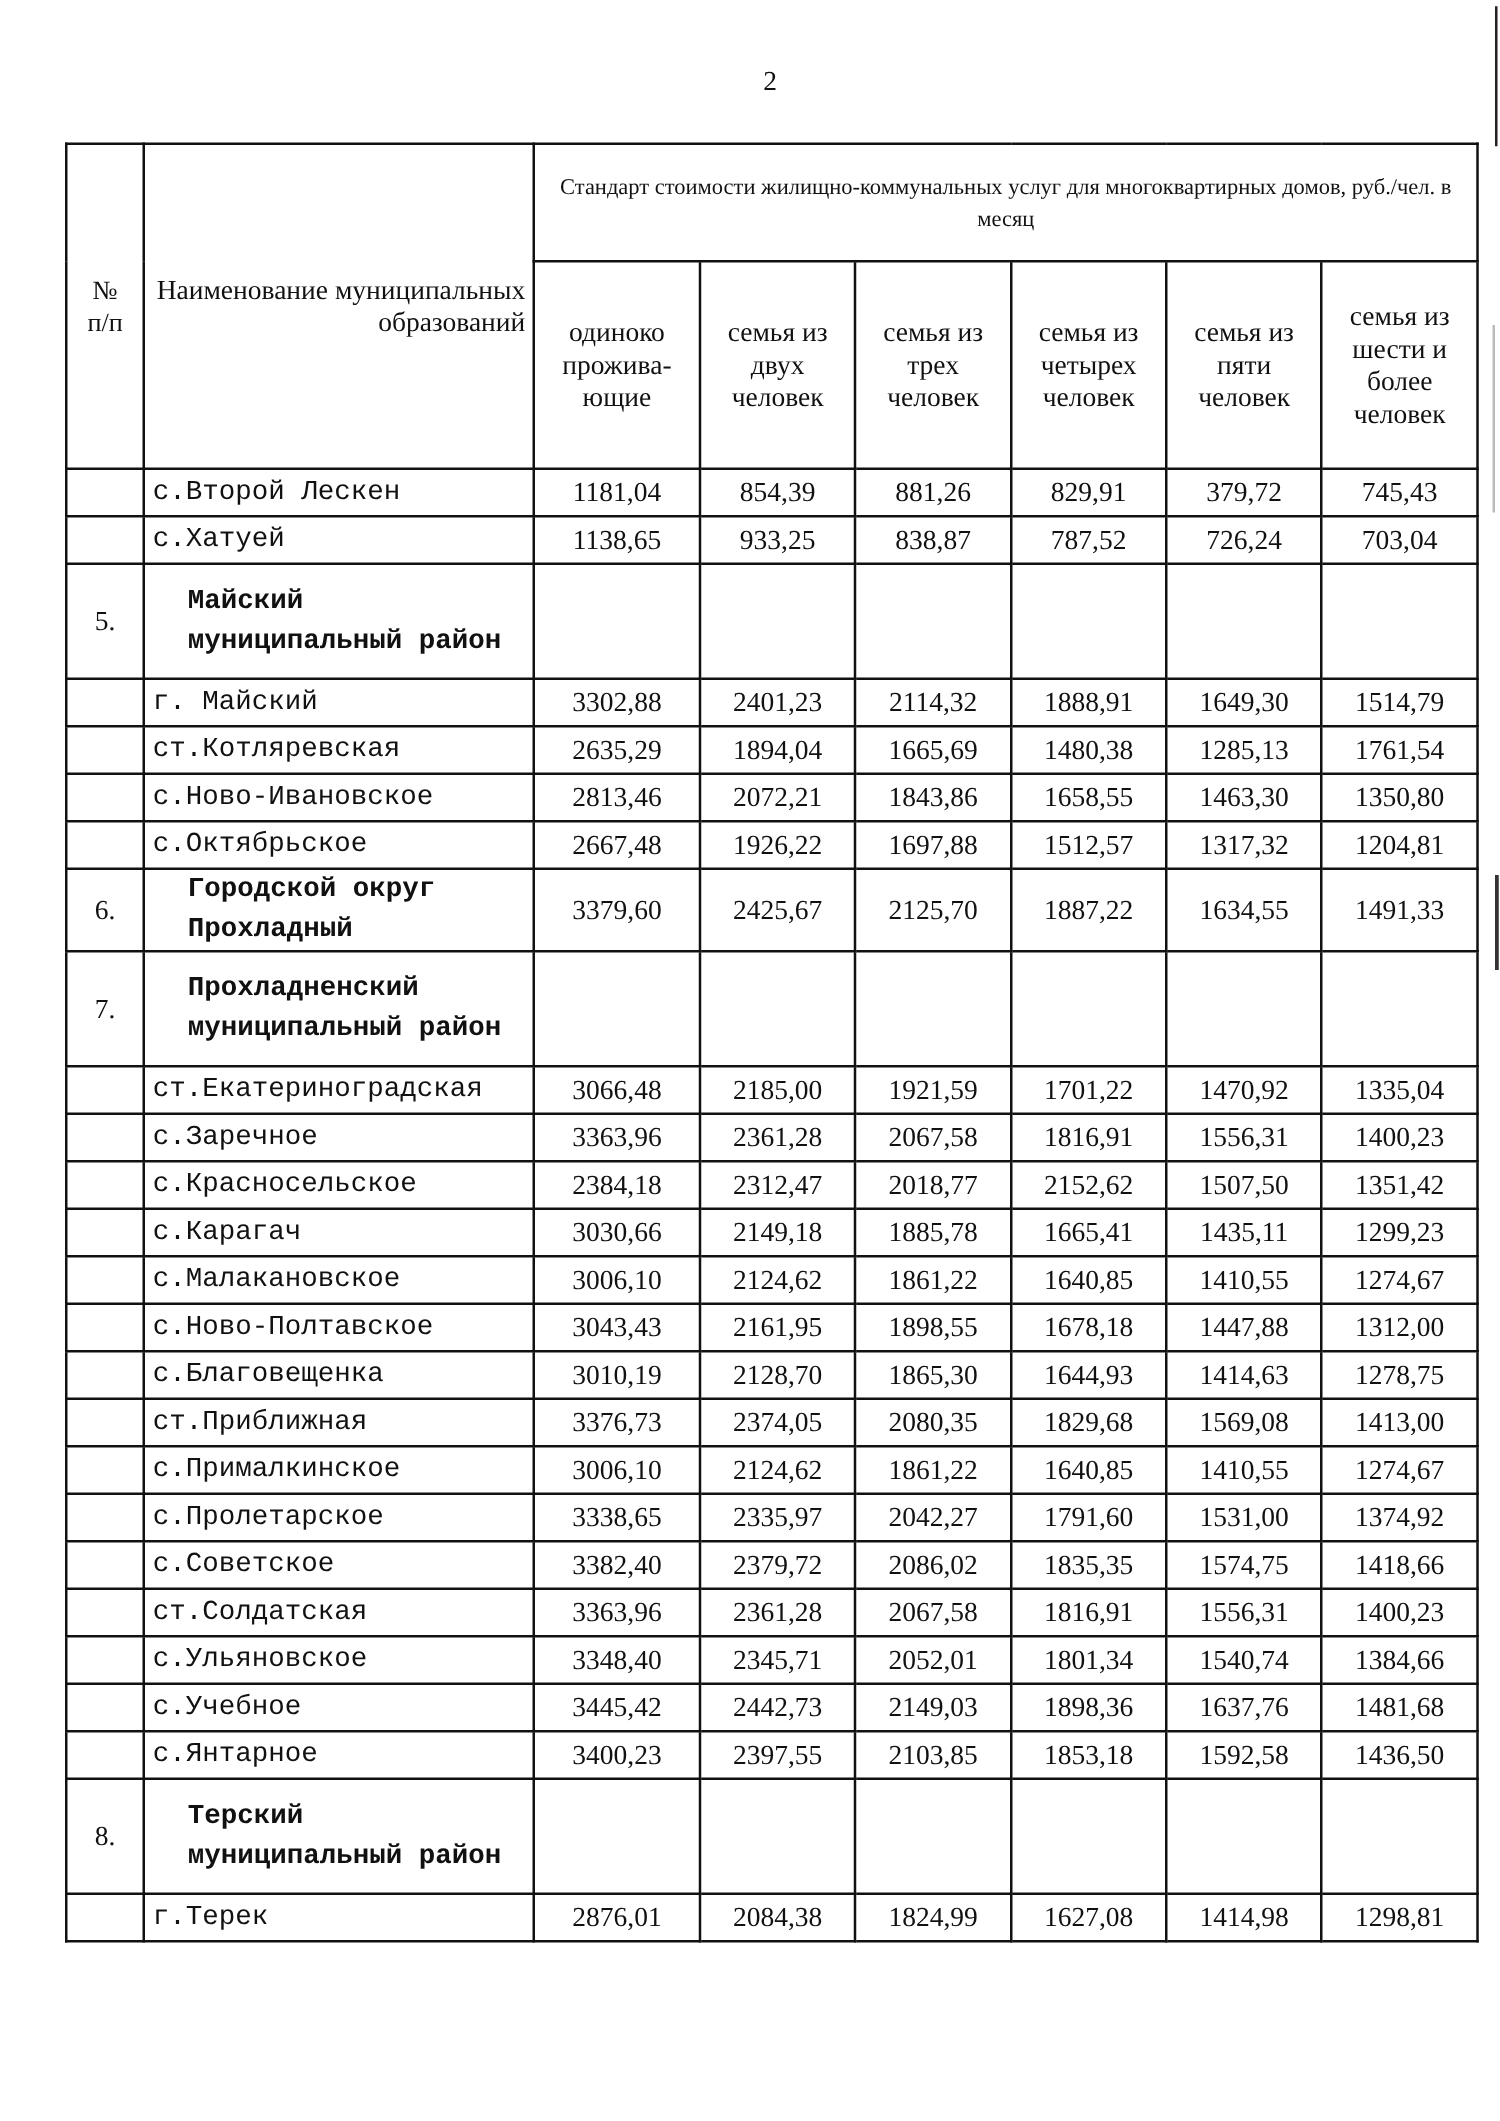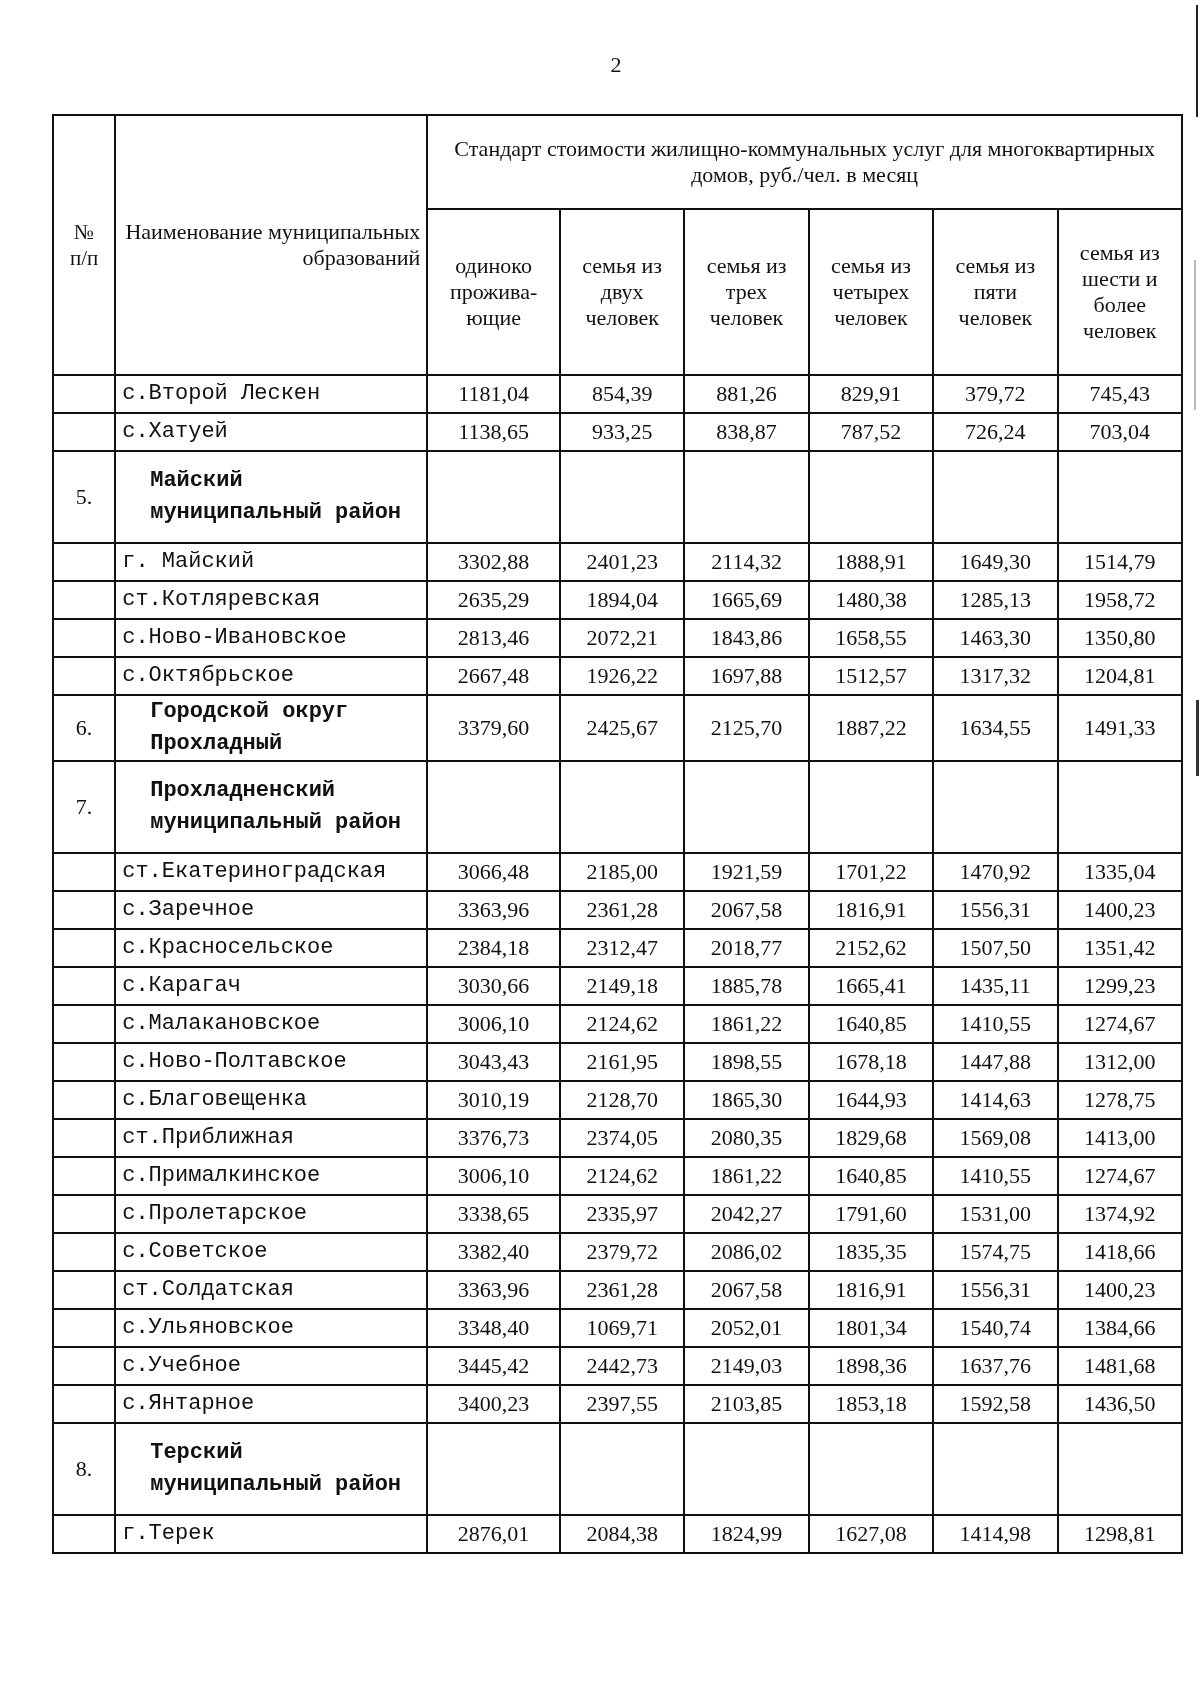--- a/index.html
+++ b/index.html
@@ -22,21 +22,21 @@
     table.std td, table.std th {
       border: 2px solid #111; padding: 0 6px; font-weight: normal; line-height: 26px;
     }
     col.c-num { width: 60px; }
     col.c-name { width: 301px; }
     col.c-val { width: 128px; }
     col.c-val2 { width: 120px; }
 
     th.h-num { text-align: center; vertical-align: middle; font-size: 21px; line-height: 25px; }
     th.h-name { text-align: right; vertical-align: middle; font-size: 22px; line-height: 32px; }
-    th.h-group { text-align: center; height: 92px; font-size: 22px; line-height: 32px; }
+    th.h-group { text-align: center; height: 92px; font-size: 18px; line-height: 32px; }
     th.h-col { text-align: center; vertical-align: middle; height: 164px; font-size: 22px; line-height: 32px; padding: 0 3px; }
 
     tr.row-item td { height: 36px; }
     tr.row-district td { height: 90px; }
     tr.row-district-val td { height: 60px; }
     td.num { text-align: center; font-weight: bold; }
     td.name { text-align: left; white-space: nowrap; font-family: Liberation Mono, monospace; }
     td.name.bold { font-weight: bold; line-height: 32px; white-space: normal; padding-left: 34px; }
     td.val { text-align: center; }
   </style>
@@ -116,21 +116,21 @@
         <td class="val">1514,79</td>
       </tr>
       <tr class="row-item">
         <td class="num"></td>
         <td class="name">ст.Котляревская</td>
         <td class="val">2635,29</td>
         <td class="val">1894,04</td>
         <td class="val">1665,69</td>
         <td class="val">1480,38</td>
         <td class="val">1285,13</td>
-        <td class="val">1958,72</td>
+        <td class="val">1761,54</td>
       </tr>
       <tr class="row-item">
         <td class="num"></td>
         <td class="name">с.Ново-Ивановское</td>
         <td class="val">2813,46</td>
         <td class="val">2072,21</td>
         <td class="val">1843,86</td>
         <td class="val">1658,55</td>
         <td class="val">1463,30</td>
         <td class="val">1350,80</td>
@@ -282,21 +282,21 @@
         <td class="val">2361,28</td>
         <td class="val">2067,58</td>
         <td class="val">1816,91</td>
         <td class="val">1556,31</td>
         <td class="val">1400,23</td>
       </tr>
       <tr class="row-item">
         <td class="num"></td>
         <td class="name">с.Ульяновское</td>
         <td class="val">3348,40</td>
-        <td class="val">1069,71</td>
+        <td class="val">2345,71</td>
         <td class="val">2052,01</td>
         <td class="val">1801,34</td>
         <td class="val">1540,74</td>
         <td class="val">1384,66</td>
       </tr>
       <tr class="row-item">
         <td class="num"></td>
         <td class="name">с.Учебное</td>
         <td class="val">3445,42</td>
         <td class="val">2442,73</td>

